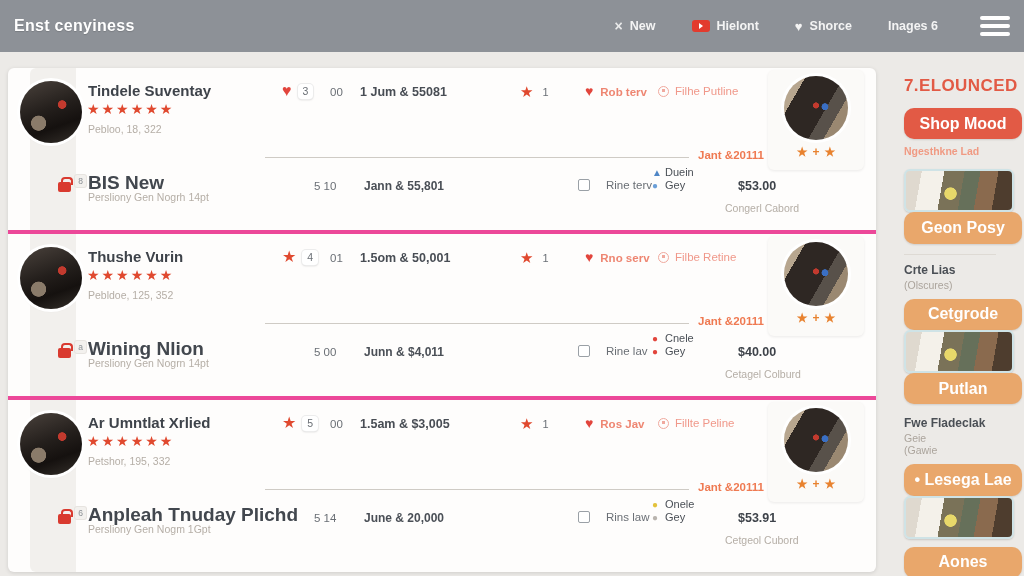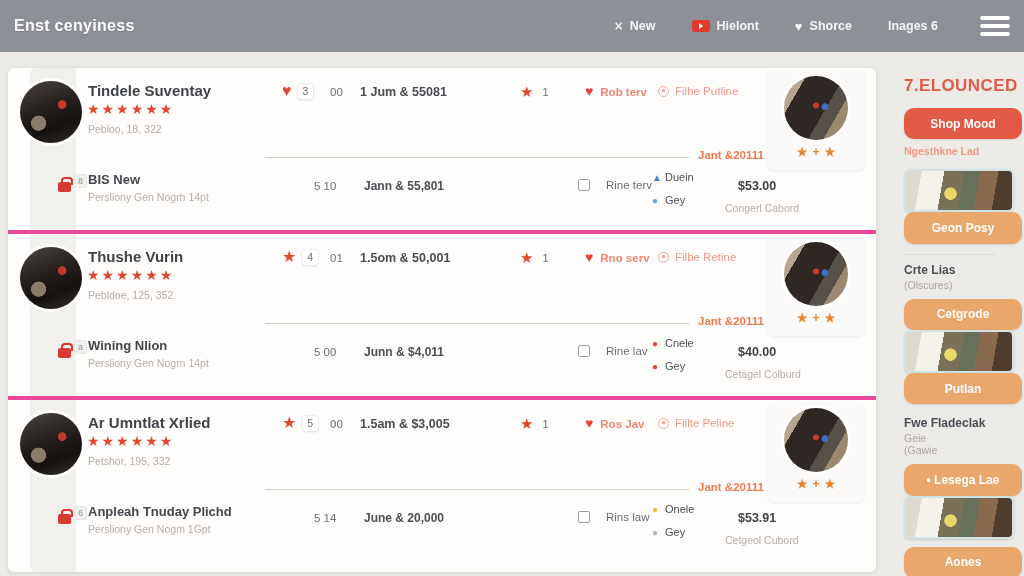--- a/index.html
+++ b/index.html
@@ -81,44 +81,44 @@
     color:#e8822f; font-size:12px; font-weight:bold; }
 
   
   .sub-icon { position:absolute; left:48px; top:107px; width:30px; height:20px; }
   .lockb { position:absolute; left:2px; top:7px; width:13px; height:10px;
     background:#d93a2f; border-radius:2px; }
   .lockb::before { content:""; position:absolute; left:2.5px; top:-5px; width:8px;
     height:6px; border:2px solid #d93a2f; border-bottom:none; border-radius:4px 4px 0 0; }
   .sub-badge { position:absolute; right:0; top:0; background:#f3f1ee; border-radius:2px;
     font-size:8.5px; color:#8a8f94; padding:1px 3px; box-shadow:0 0 0 1px #e7e4e0; }
-  .sub-title { position:absolute; left:80px; top:104px; font-size:13px;
+  .sub-title { position:absolute; left:80px; top:104px; font-size:19px;
     font-weight:bold; color:#42474e; }
   .sub-sub { position:absolute; left:80px; top:123px; font-size:10.5px; color:#b5aea6; }
   .sub-num { position:absolute; left:306px; top:112px; font-size:11.5px; color:#6a6f75; }
   .sub-amt { position:absolute; left:356px; top:111px; font-size:12px; color:#4a4f56;
     font-weight:bold; }
   .cb-wrap { position:absolute; left:570px; top:111px; display:flex; gap:16px;
     align-items:center; font-size:11.5px; color:#6a6f75; }
   .cb { width:12px; height:12px; border:1.5px solid #9aa0a6; border-radius:2px;
     background:#fff; }
   .legend { position:absolute; left:644px; top:98px; font-size:11px; color:#4a4f56;
-    line-height:23px; }
+    line-height:12px; }
   .leg-dot { display:inline-block; width:13px; font-size:10px; }
   .sub-price { position:absolute; left:730px; top:111px; font-size:12.5px;
     font-weight:bold; color:#3e434a; }
   .sub-footer { position:absolute; left:682px; top:134px; font-size:10.5px;
     color:#b5aea6;margin-left:35px; }
 
   
   .sidebar { width:148px; padding:24px 28px 6px; display:flex; flex-direction:column;
     align-items:flex-start; }
   .sb-title { font-size:17px; font-weight:800; color:#e25a45; letter-spacing:.4px; }
   .sb-btn { width:118px; height:32px; border-radius:10px; background:#e9a76b;
-    color:#fff; font-size:12px; font-weight:bold; display:flex; align-items:center;
+    color:#fff; font-size:16px; font-weight:bold; display:flex; align-items:center;
     justify-content:center; box-shadow:0 1px 2px rgba(0,0,0,.12); cursor:default; }
   .sb-btn.red { background:#e25a45; }
   .sb-link { font-size:10.5px; color:#f09a83; font-weight:bold; }
   .sb-photo { width:110px; height:44px; border-radius:6px; border:2px solid #cfe3e6;
     box-shadow:0 1px 2px rgba(0,0,0,.15);
     background:
       radial-gradient(circle at 42% 58%, #e8d86a 0 9%, transparent 10%),
       linear-gradient(100deg,#dfd9cf 0 14%,#f4f1ea 14% 34%,#7a7258 34% 52%,#66705a 52% 66%,#8a6a4e 66% 82%,#4e3d2e 82% 100%); }
   .sb-head { align-self:flex-start; font-size:12px; font-weight:bold; color:#4a4f55; }
   .sb-cap { align-self:flex-start; font-size:10.5px; color:#aba49c; }

